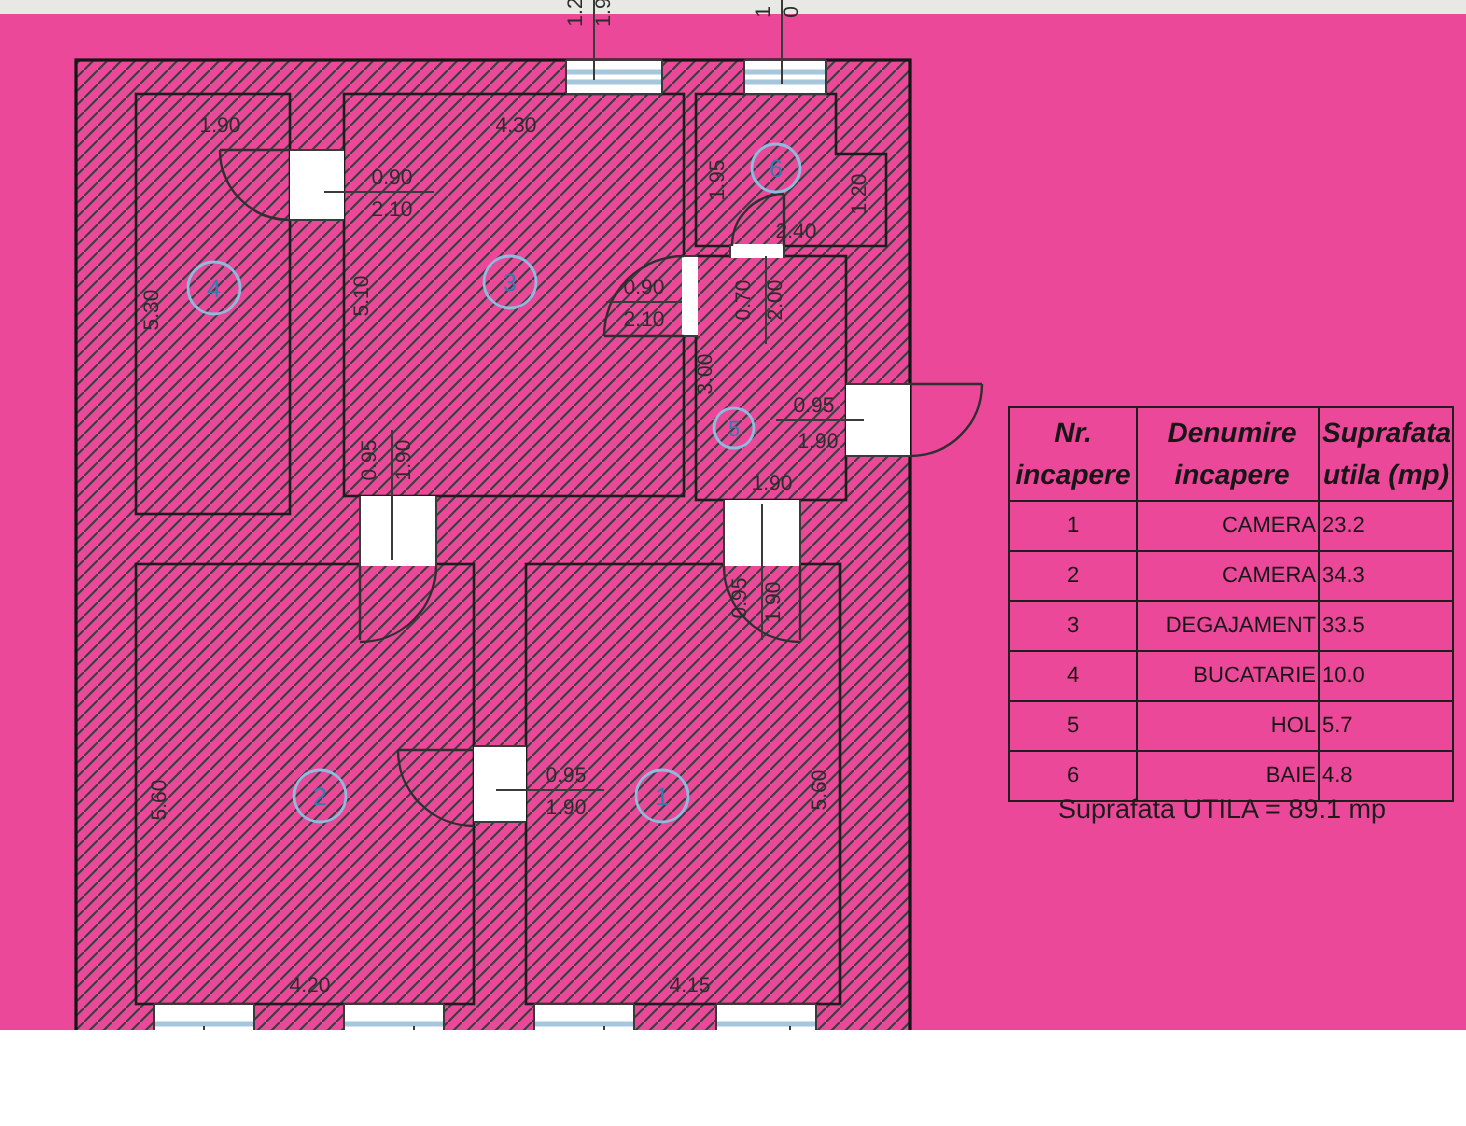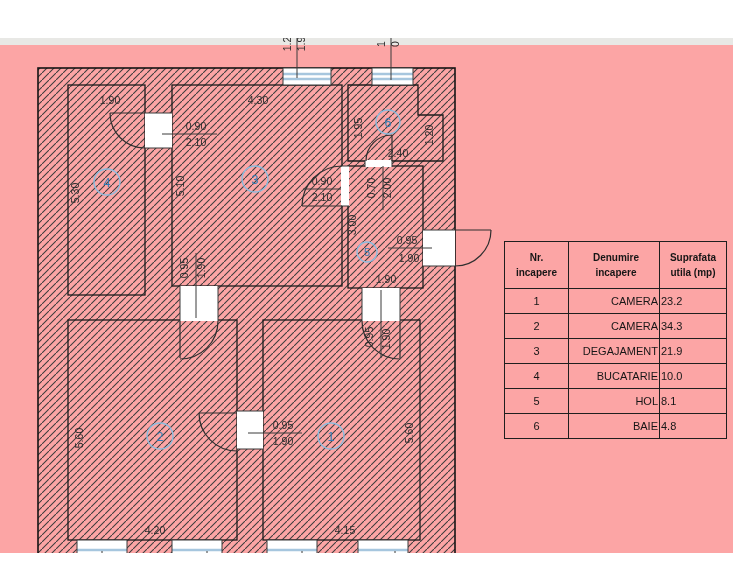--- a/index.html
+++ b/index.html
@@ -1,41 +1,40 @@
 <!DOCTYPE html>
 <html style="--glass: #a6c6de; --badge_ring: #8cbcde; --badge_text: #2f7cb5;"><head>
 <meta charset="utf-8">
 <style>
   html,body{margin:0;padding:0;background:#ffffff;}
   #stage{
     position:relative; width:733px; height:515px; overflow:hidden;
-    background:#fca5a5;
+    background:#ec4899;
     font-family:"Liberation Sans", sans-serif;
-    margin-top:38px;
   }
   #topstrip{position:absolute;left:0;top:0;width:733px;height:7px;background:#e8e8e5;}
   #plan{position:absolute;left:0;top:0;}
   .dim{font:10.5px "Liberation Sans", sans-serif; fill:#2c2c2c;}
   .badge-num{font:12.5px "Liberation Sans", sans-serif; fill:var(--badge_text);}
   .badge-num-sm{font:11px "Liberation Sans", sans-serif; fill:var(--badge_text);}
   .wallstroke{stroke:#1c1c1c;fill:none;}
   .jamb{stroke:#3a3a3a;stroke-width:1;fill:none;}
   .leader{stroke:#3a3a3a;stroke-width:1;fill:none;}
   .door{stroke:#2f2f2f;stroke-width:1.2;fill:none;}
   .glass{stroke:var(--glass);stroke-width:2.4;fill:none;}
 
   #areatable{
     position:absolute; left:504px; top:203px; width:214px;
     border-collapse:collapse; table-layout:fixed;
     font-family:"Liberation Sans", sans-serif; color:#161616;
   }
   #areatable td, #areatable th{
     border:1.5px solid #1f1f1f; font-size:11px; overflow:hidden; white-space:nowrap;
   }
-  #areatable th{height:44px; font-weight:bold; font-size:10px; line-height:1.5;}
+  #areatable th{height:44px; font-weight:bold; font-size:14px; line-height:1.5;font-style:italic;}
   #areatable td{height:22px;}
   .c-nr{width:61px; text-align:center;}
   .c-name{width:84px; text-align:right; padding-left:5px;}
   .c-area{width:64px; }
   #tablefooter{
     position:absolute; left:498px; top:397px; width:226px;
     text-align:center; font-size:13.5px; color:#1b1b1b;
     font-family:"Liberation Sans", sans-serif;
   }
 </style>
@@ -237,33 +236,34 @@
       <td class="c-area">23.2</td>
     </tr>
     <tr>
       <td class="c-nr">2</td>
       <td class="c-name">CAMERA</td>
       <td class="c-area">34.3</td>
     </tr>
     <tr>
       <td class="c-nr">3</td>
       <td class="c-name">DEGAJAMENT</td>
-      <td class="c-area">21.9</td>
+      <td class="c-area">33.5</td>
     </tr>
     <tr>
       <td class="c-nr">4</td>
       <td class="c-name">BUCATARIE</td>
       <td class="c-area">10.0</td>
     </tr>
     <tr>
       <td class="c-nr">5</td>
       <td class="c-name">HOL</td>
-      <td class="c-area">8.1</td>
+      <td class="c-area">5.7</td>
     </tr>
     <tr>
       <td class="c-nr">6</td>
       <td class="c-name">BAIE</td>
       <td class="c-area">4.8</td>
     </tr>
   </tbody>
     </table>
 
+  <div id="tablefooter">Suprafata UTILA = 89.1  mp</div>
 </div>
 
 </body></html>

